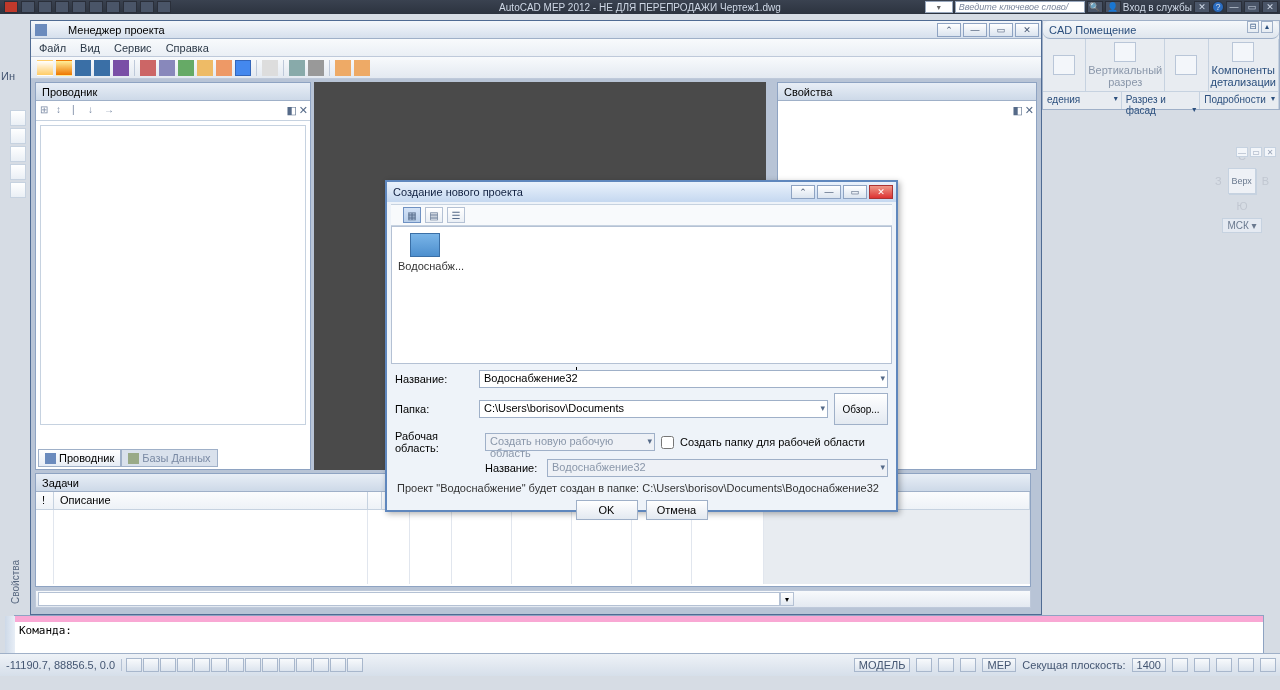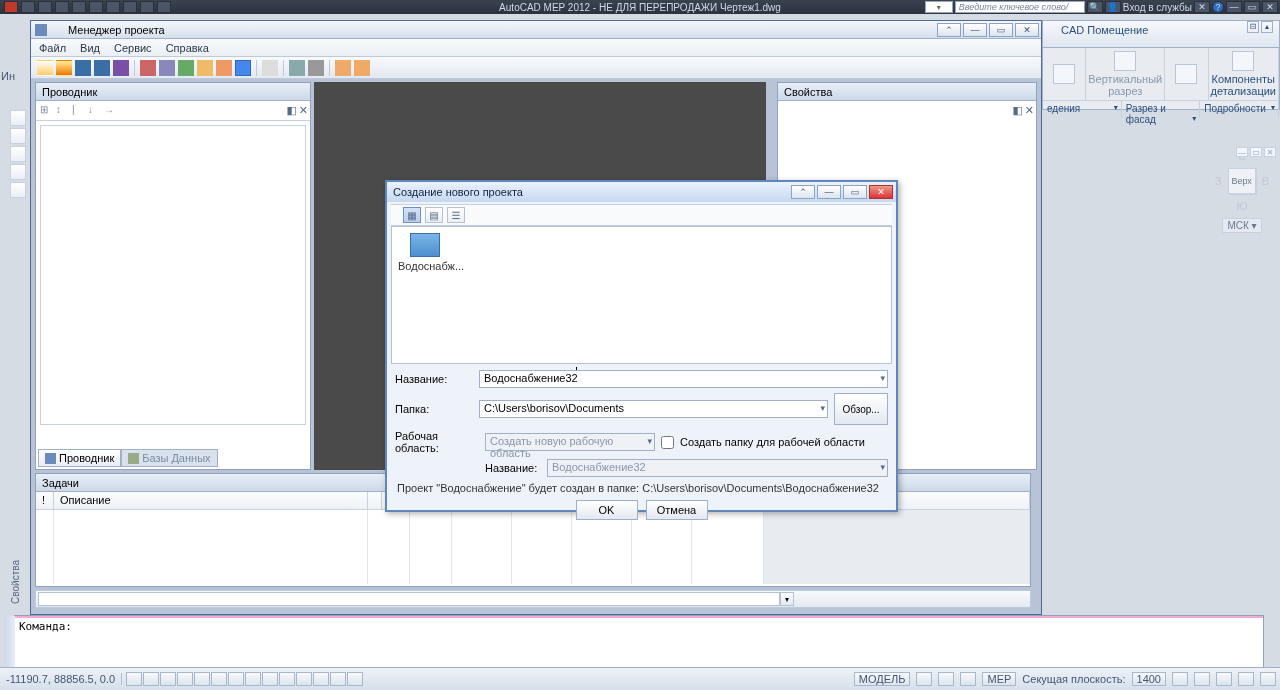--- a/index.html
+++ b/index.html
@@ -7,21 +7,21 @@
 .titlebar{height:14px;background:linear-gradient(#3a4250,#2c333f);color:#cfd8e6;display:flex;align-items:center;position:relative;}
 .titlebar .qat{display:flex;gap:3px;padding-left:4px;}
 .titlebar .qat span{width:14px;height:12px;background:#4a5568;border:1px solid #2a2f3a;}
 .titlebar .title-text{position:absolute;left:50%;transform:translateX(-50%);font-size:10px;}
 .titlebar .right{position:absolute;right:2px;display:flex;gap:2px;align-items:center;}
 .titlebar .searchbox{width:130px;height:12px;background:#fff;border:1px solid #98a7bd;font-size:9px;color:#7a869c;padding-left:3px;font-style:italic;overflow:hidden;}
 .titlebar .tbtn{width:16px;height:12px;background:#4a5568;border:1px solid #2a2f3a;display:inline-flex;align-items:center;justify-content:center;color:#cfd8e6;font-size:9px;}
 .titlebar .tbtn.help{background:#2b6cbf;border-radius:50%;width:12px;height:12px;}
 .titlebar .arrow{width:28px;height:12px;background:#fff;border:1px solid #98a7bd;display:inline-flex;align-items:center;justify-content:center;color:#666;font-size:8px;}
 .ribbon-right{position:absolute;right:0;top:20px;width:238px;height:90px;background:#e8ecf1;border:1px solid #9fb0c8;}
-.ribbon-tab{height:27px;background:linear-gradient(#f5f8fb,#dfe6ee);border-bottom:1px solid #9fb0c8;padding-left:18px;font-size:11px;line-height:18px;color:#2b4f7d;}
+.ribbon-tab{height:18px;background:linear-gradient(#f5f8fb,#dfe6ee);border-bottom:1px solid #9fb0c8;padding-left:6px;font-size:11px;line-height:18px;color:#2b4f7d;border-radius:7px;}
 .ribbon-body{display:flex;height:52px;}
 .rib-item{flex:1;border-right:1px solid #c6d2e0;display:flex;flex-direction:column;align-items:center;justify-content:center;color:#8a97aa;font-size:10px;text-align:center;gap:2px;padding:2px;}
 .rib-item .ico{width:22px;height:20px;border:1px solid #b9c6d8;background:#f3f6fa;}
 .rib-item.active{color:#2b4f7d;}
 .ribbon-sub{height:18px;display:flex;border-top:1px solid #c6d2e0;}
 .ribbon-sub div{flex:1;border-right:1px solid #c6d2e0;font-size:10px;padding:2px 4px;color:#2b4f7d;position:relative;}
 .ribbon-sub div::after{content:"▾";position:absolute;right:3px;font-size:8px;}
 .pm-window{position:absolute;left:30px;top:20px;width:1012px;height:595px;background:#b8c4d6;border:1px solid #4f6b93;}
 .pm-title{height:18px;background:linear-gradient(#f4f7fb,#d6e0ed);border-bottom:1px solid #9fb0c8;display:flex;align-items:center;padding-left:4px;font-size:11px;position:relative;gap:16px;}
 .pm-title .ico{width:12px;height:12px;background:#6b8bbd;margin-right:5px;}
@@ -51,22 +51,22 @@
 .tasks .thead{height:18px;border-bottom:1px solid #c6d2e0;display:flex;background:linear-gradient(#fbfcfd,#eef2f7);}
 .tasks .th{border-right:1px solid #c6d2e0;padding:2px 6px;font-size:11px;}
 .tasks .tbody{display:flex;height:74px;}
 .tasks .tbody .col{border-right:1px solid #e1e6ee;}
 .propbar{position:absolute;left:4px;top:511px;width:996px;height:18px;background:linear-gradient(#f8fafc,#e3e9f1);border:1px solid #bec9da;display:flex;align-items:center;}
 .propbar .dd{width:742px;height:14px;margin-left:2px;border:1px solid #b4c1d4;background:#fff;}
 .propbar .dd2{width:14px;height:14px;border:1px solid #b4c1d4;background:linear-gradient(#fff,#e3e9f1);display:flex;align-items:center;justify-content:center;font-size:8px;}
 .cmdwin{position:absolute;left:14px;top:615px;width:1250px;height:58px;background:#fff;border:1px solid #8ea3c2;}
 .cmdwin .cmdhandle{position:absolute;left:-10px;top:0;width:10px;height:100%;background:linear-gradient(90deg,#cdd9e8,#e8eef6);}
 .cmdwin .hist{height:36px;padding:2px 4px;font-family:Consolas,monospace;font-size:11px;line-height:12px;color:#333;white-space:pre;}
-.cmdwin .cmdline{height:18px;border-top:2px solid #f9a8d4;padding:2px 4px;font-family:Consolas,monospace;font-size:11px;}
-.statusbar{position:absolute;left:0;bottom:0;width:100%;height:23px;background:linear-gradient(#eef2f7,#d6dfea);border-top:1px solid #9fb0c8;display:flex;align-items:center;font-size:10px;color:#445672;}
+.cmdwin .cmdline{height:18px;border-top:6px solid #f9a8d4;padding:2px 4px;font-family:Consolas,monospace;font-size:11px;}
+.statusbar{position:absolute;left:0;bottom:14px;width:100%;height:23px;background:linear-gradient(#eef2f7,#d6dfea);border-top:1px solid #9fb0c8;display:flex;align-items:center;font-size:10px;color:#445672;}
 .statusbar .coords{padding:0 6px;border-right:1px solid #b4c1d4;}
 .statusbar .sbtns{display:flex;gap:1px;margin-left:4px;}
 .statusbar .sbtn{width:16px;height:14px;border:1px solid #a8b7cc;background:linear-gradient(#f8fafc,#dce4ee);}
 .statusbar .right{position:absolute;right:4px;display:flex;gap:6px;align-items:center;}
 .statusbar .right .pill{padding:0 4px;border:1px solid #a8b7cc;background:linear-gradient(#f8fafc,#dce4ee);}
 .viewport-right{position:absolute;right:4px;top:150px;width:68px;height:140px;display:flex;flex-direction:column;align-items:center;gap:6px;color:#c1c7d1;font-size:10px;}
 .viewport-right .cube{width:28px;height:26px;background:#eef1f6;border:1px solid #c6d2e0;box-shadow:1px 1px 0 #c6d2e0;display:flex;align-items:center;justify-content:center;font-size:9px;color:#6a798f;}
 .viewport-right .wcs{background:#e5eaf2;border:1px solid #c6d2e0;padding:1px 4px;font-size:10px;color:#6a798f;}
 .viewport-right .mini-ctrls{position:absolute;top:-3px;right:0;display:flex;gap:2px;}
 .viewport-right .mini-ctrls span{width:12px;height:10px;border:1px solid #c6d2e0;background:#f3f6fa;font-size:8px;display:flex;align-items:center;justify-content:center;color:#98a4b8;}

